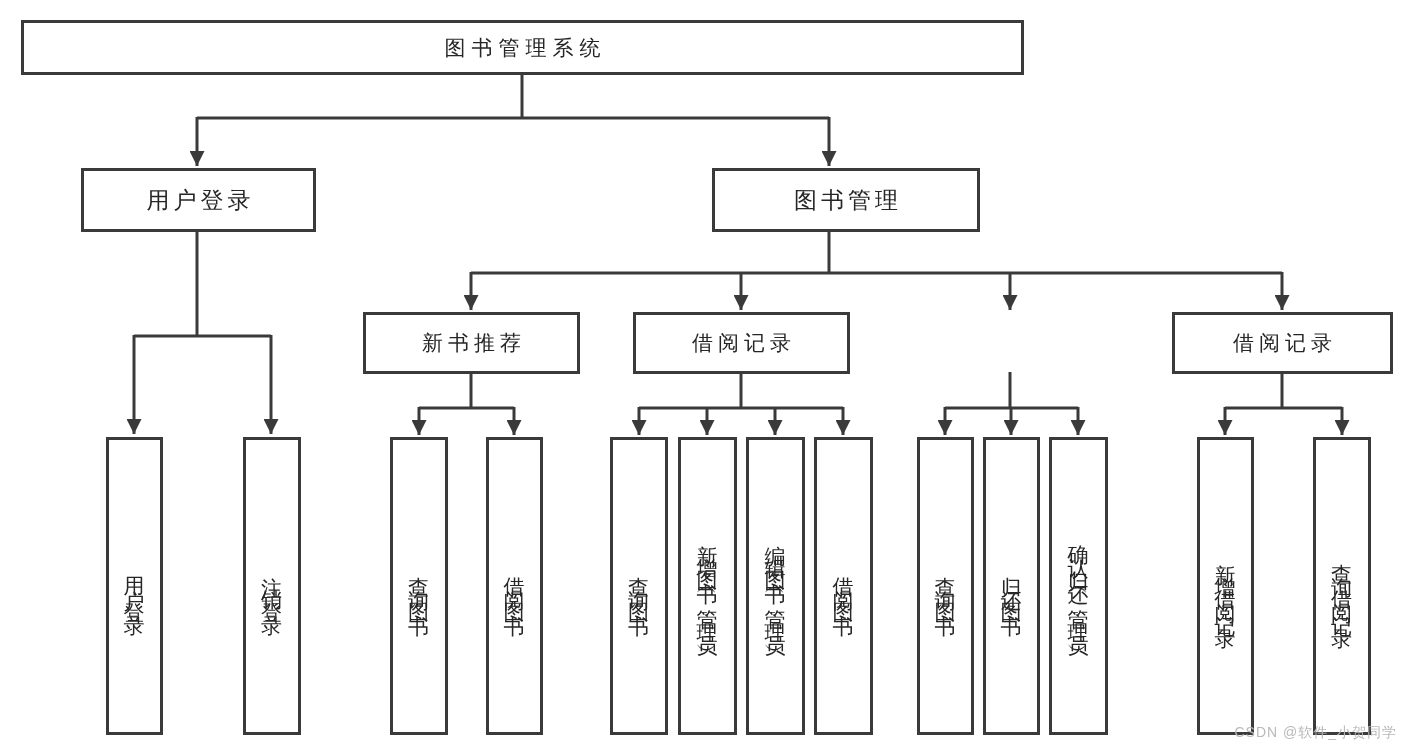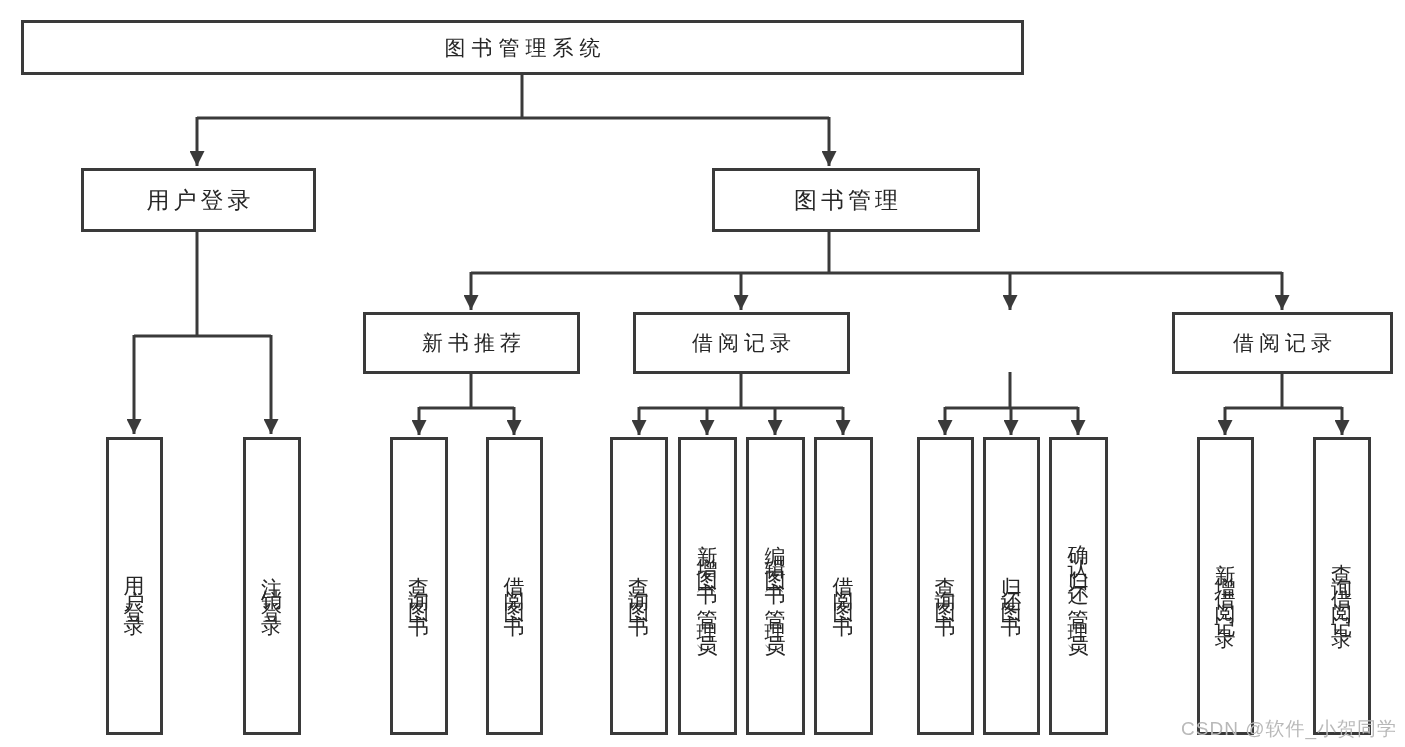--- a/index.html
+++ b/index.html
@@ -45,21 +45,21 @@
     text-orientation: mixed;
     font-size: 21px;
     letter-spacing: 13px;
     line-height: 1.1;
     white-space: nowrap;
   }
   .watermark {
     position: absolute;
     right: 8px;
     bottom: 5px;
-    font-size: 19px;
+    font-size: 14px;
     letter-spacing: 1px;
     color: var(--watermark);
     z-index: 3;
     white-space: nowrap;
   }
 </style>
 </head>
 <body>
 
 <div class="canvas">

